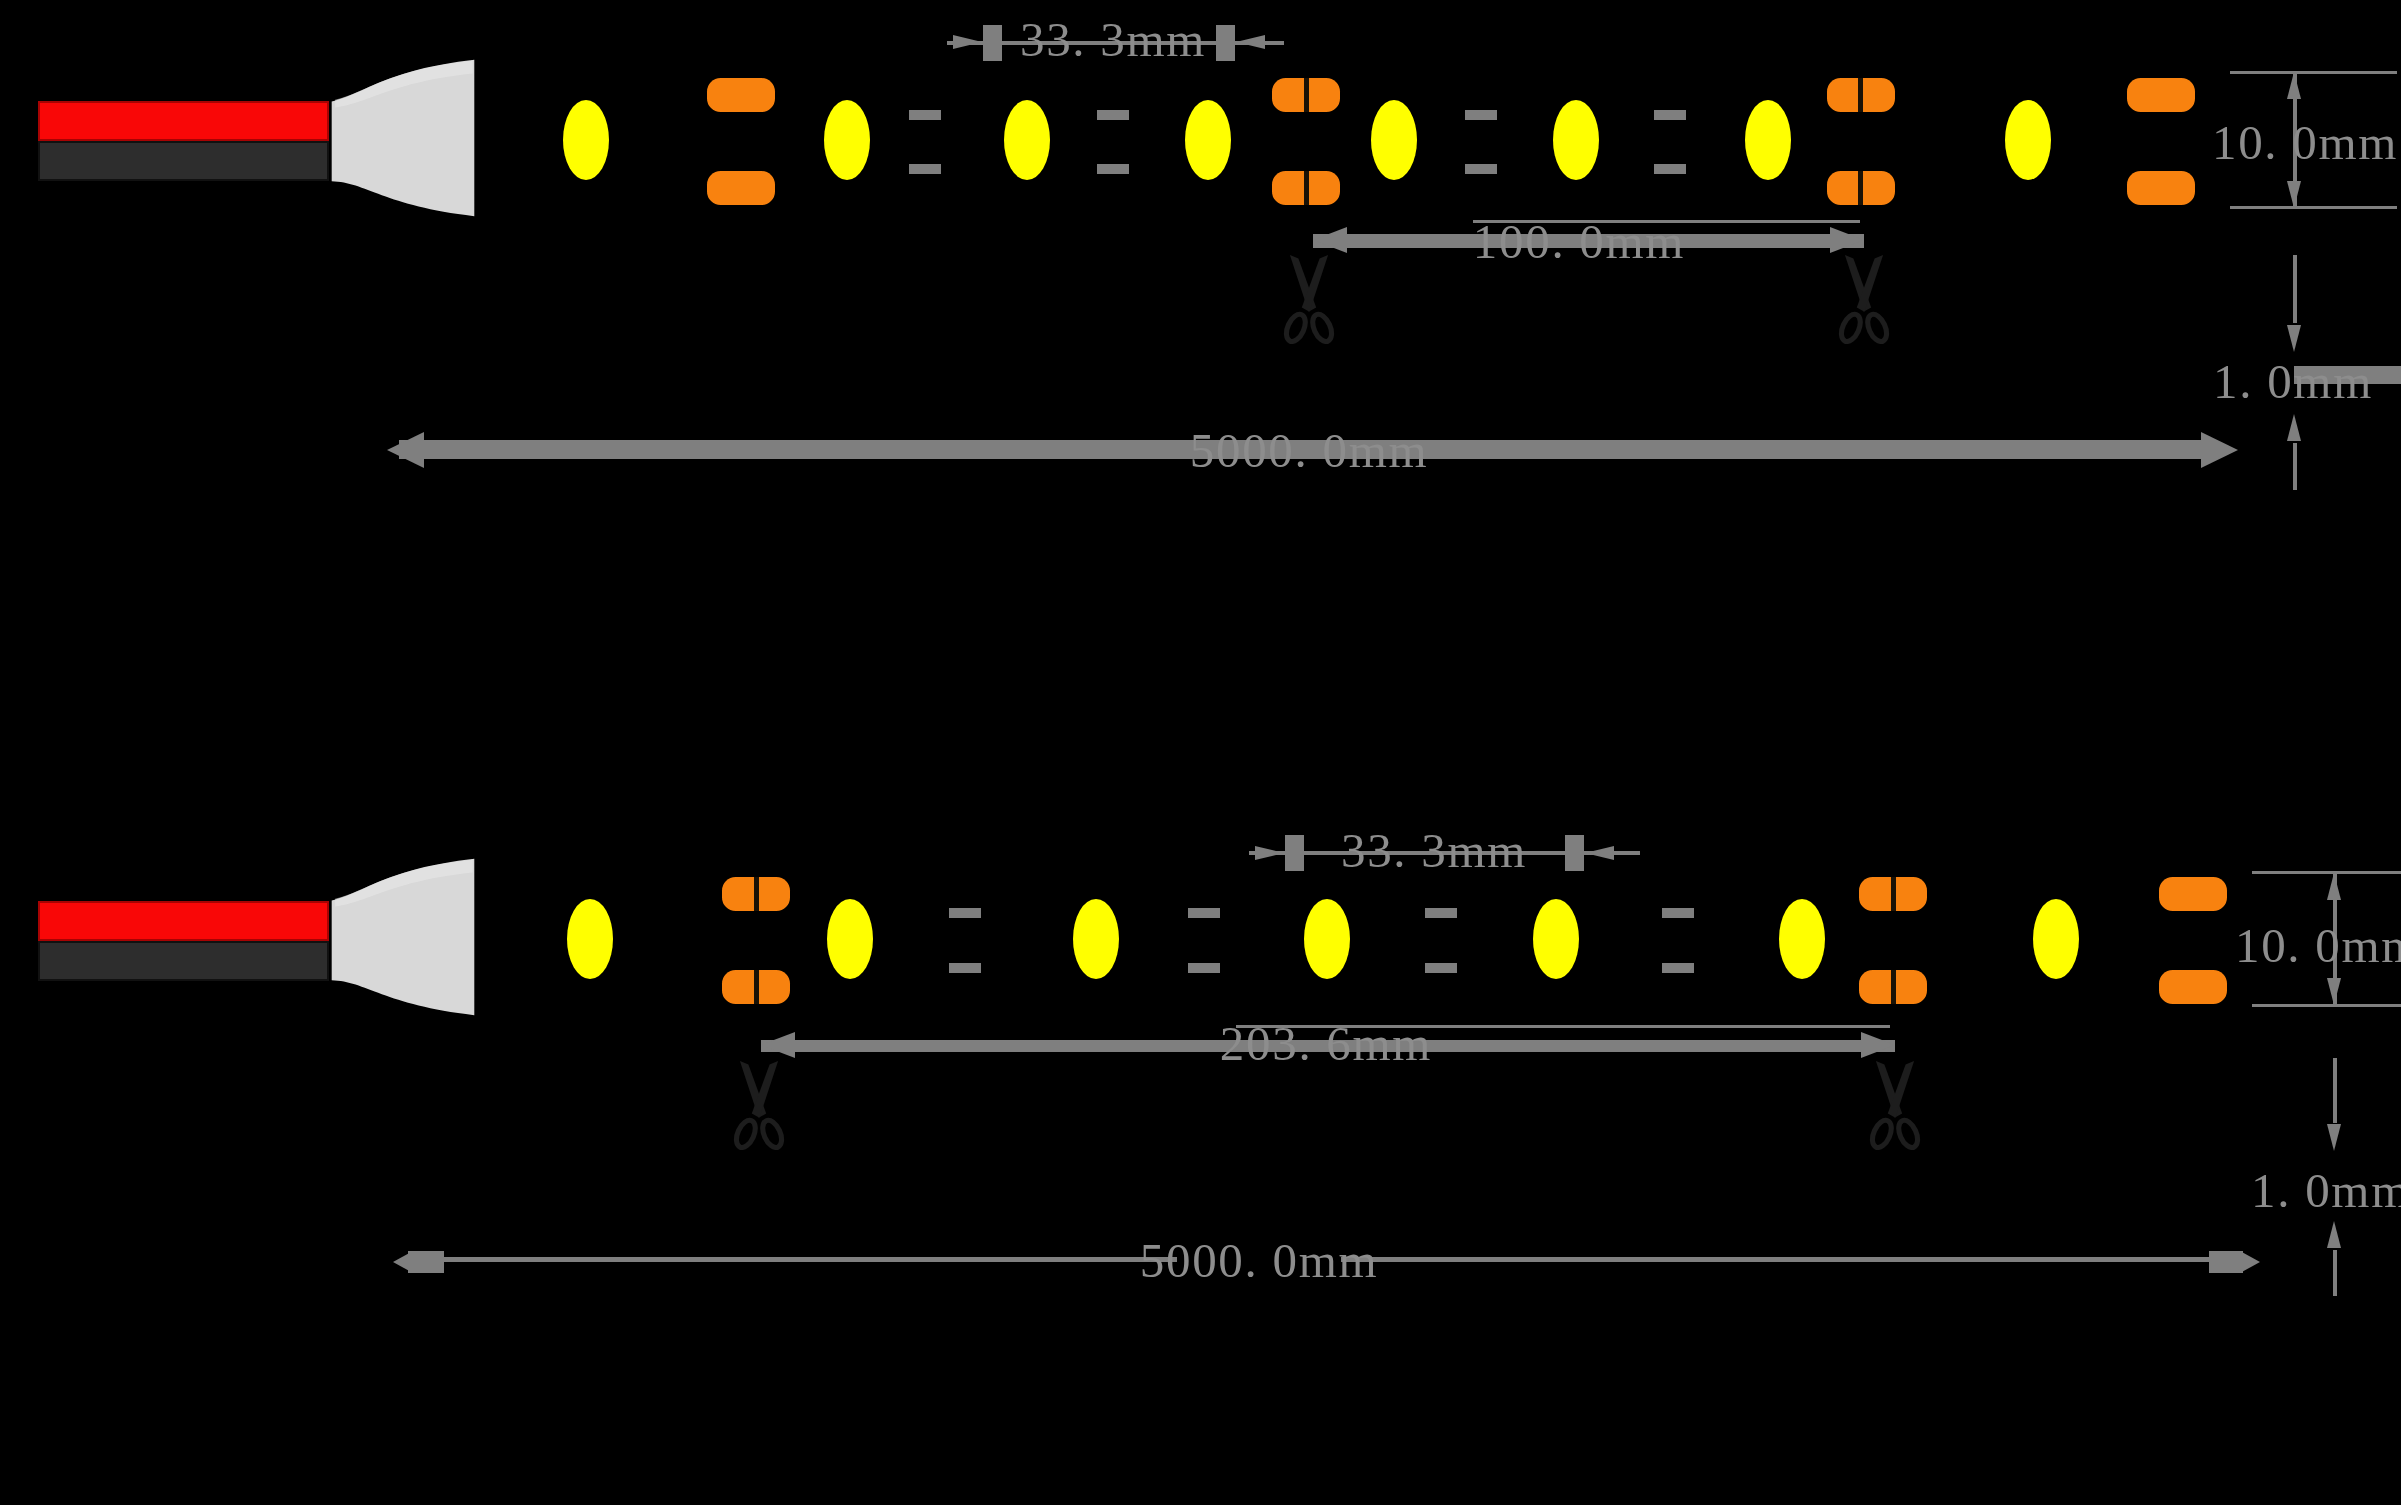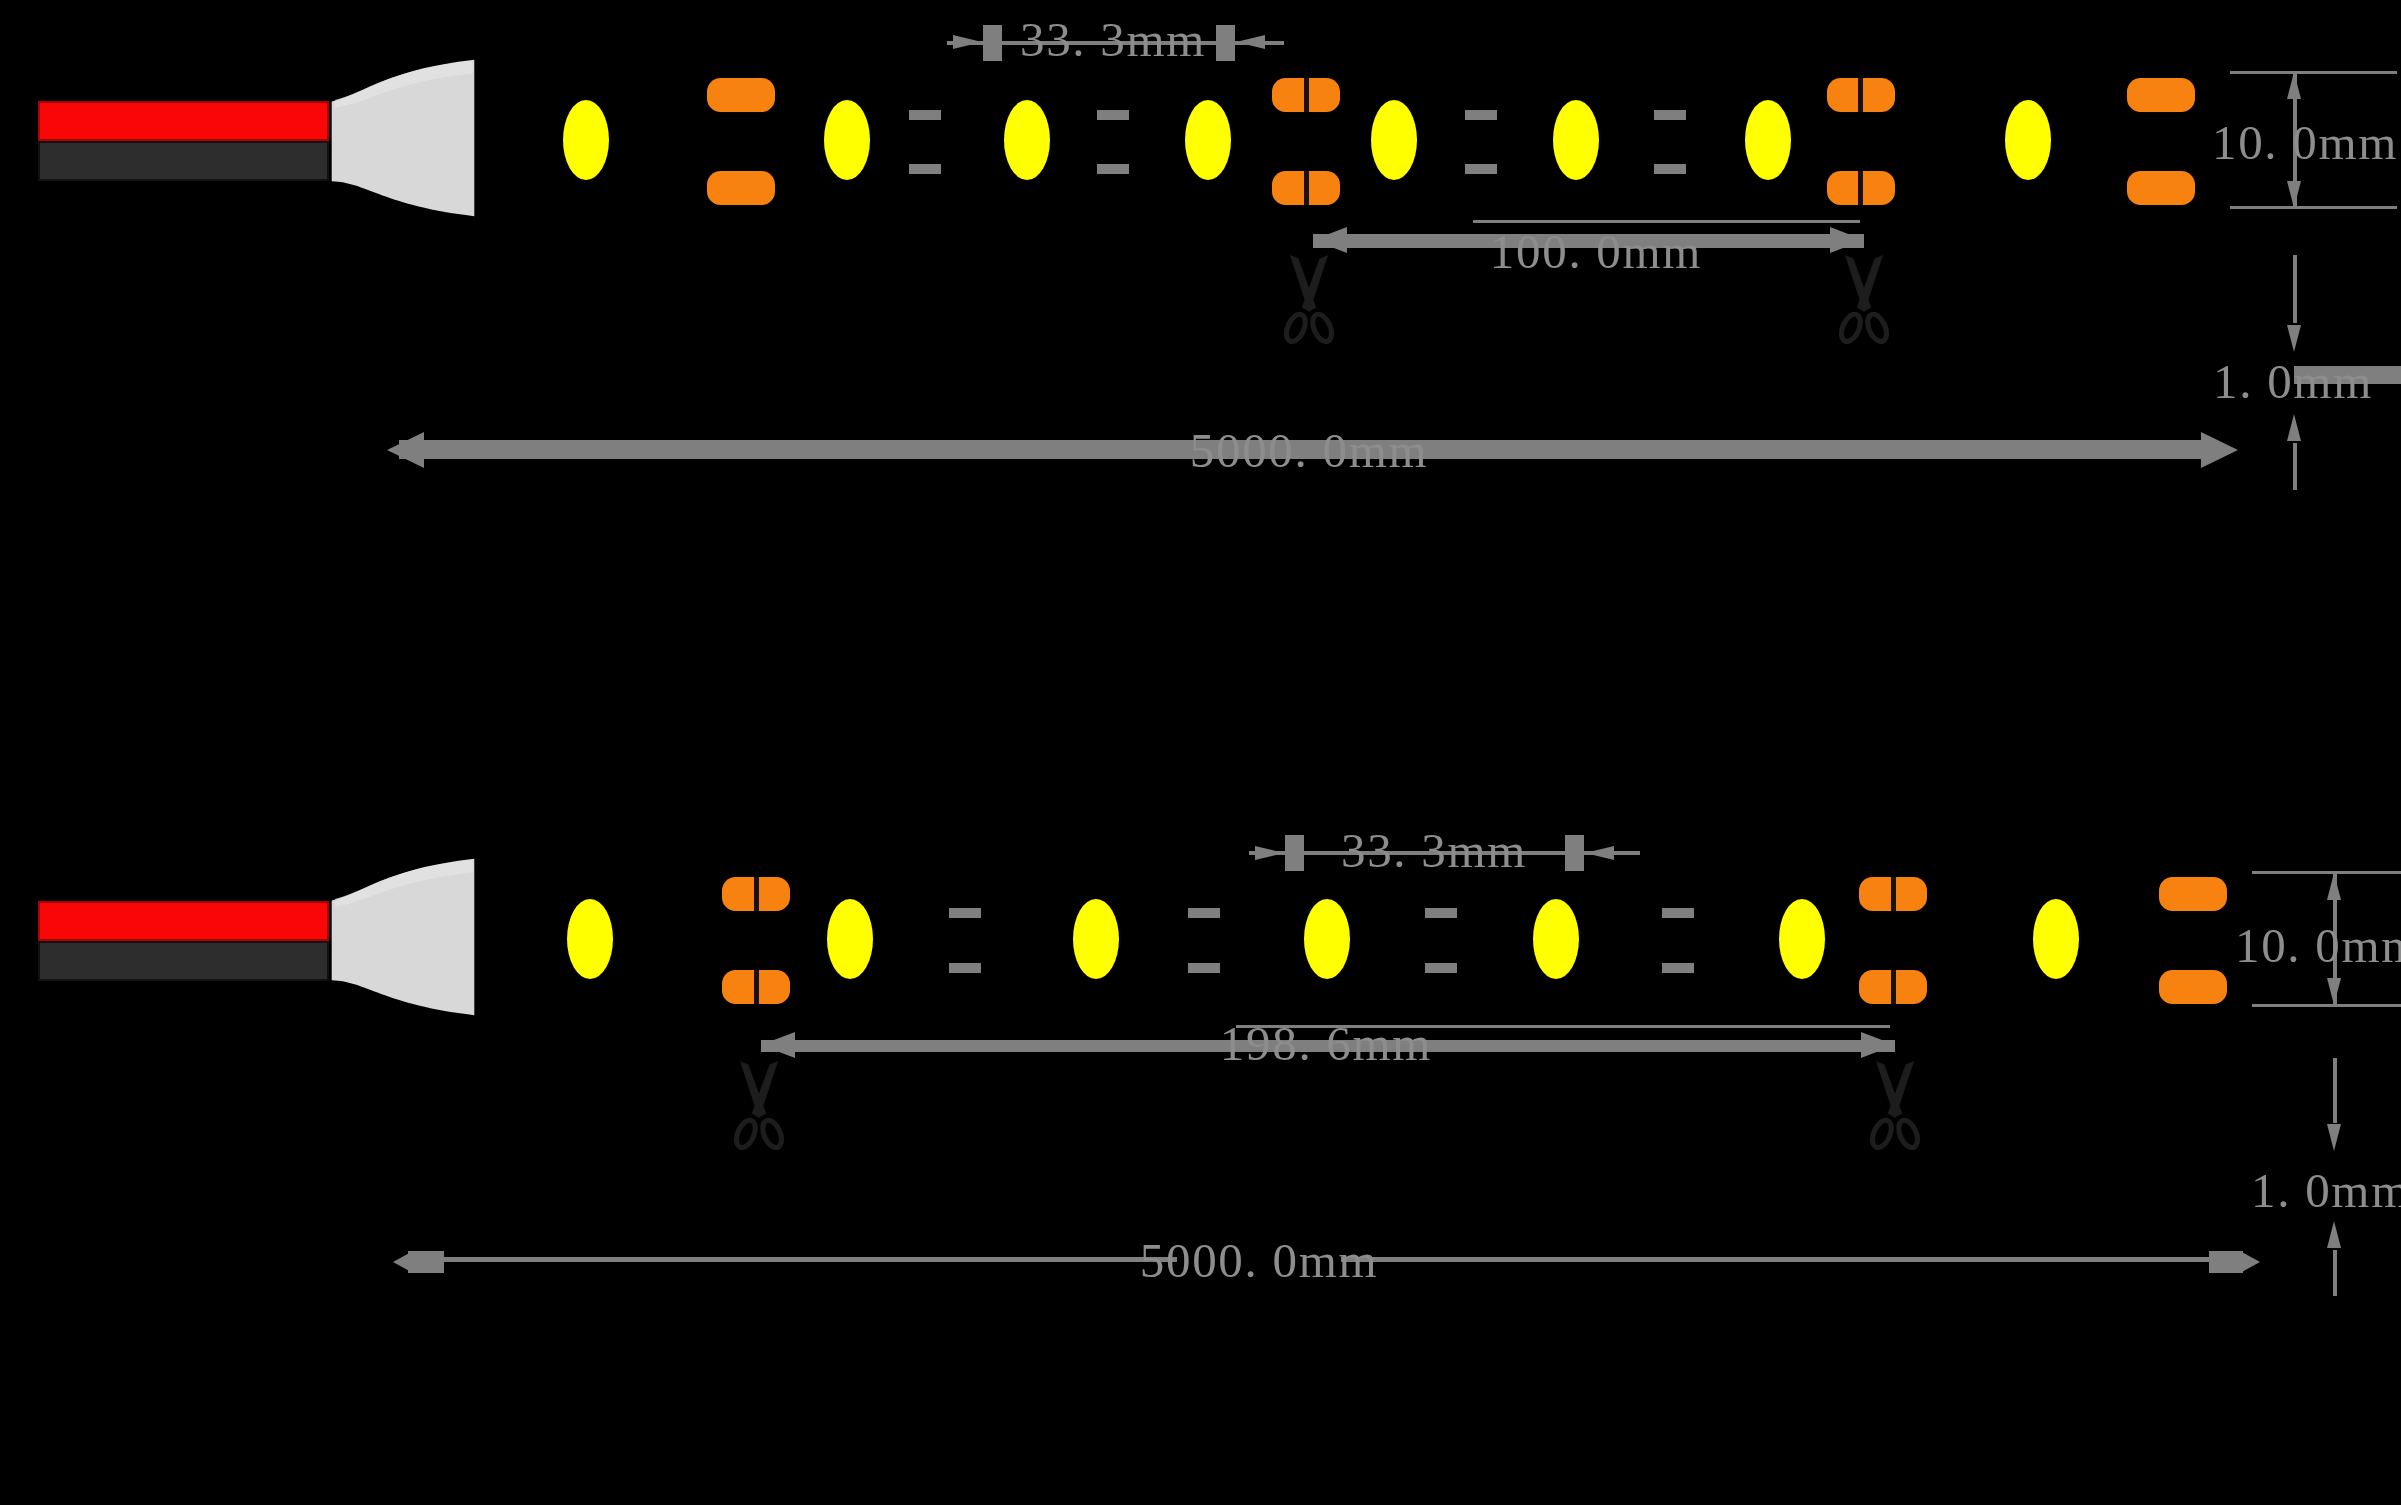--- a/index.html
+++ b/index.html
@@ -76,21 +76,21 @@
     <div style="width: 0px; height: 0px; border-style: solid; border-color: transparent rgb(127, 127, 127) transparent transparent; border-width: 7.6px 29px 7.6px 0px; left: 1236px; top: 35px;"></div>
     <div style="width: 0px; height: 0px; border-style: solid; border-color: transparent rgb(127, 127, 127) transparent transparent; border-width: 13.6px 34px 13.6px 0px; left: 1313px; top: 227px;"></div>
     <div style="width: 0px; height: 0px; border-style: solid; border-color: transparent transparent transparent rgb(127, 127, 127); border-width: 13.6px 0px 13.6px 34px; left: 1830px; top: 227px;"></div>
     <div style="width: 0px; height: 0px; border-style: solid; border-color: transparent rgb(127, 127, 127) transparent transparent; border-width: 18px 37px 18px 0px; left: 387px; top: 432px;"></div>
     <div style="width: 0px; height: 0px; border-style: solid; border-color: transparent transparent transparent rgb(127, 127, 127); border-width: 18px 0px 18px 37px; left: 2201px; top: 432px;"></div>
     <div style="width: 0px; height: 0px; border-style: solid; border-color: transparent transparent rgb(127, 127, 127); border-width: 0px 7.6px 27px; left: 2287px; top: 72px;"></div>
     <div style="width: 0px; height: 0px; border-style: solid; border-color: rgb(127, 127, 127) transparent transparent; border-width: 27px 7.6px 0px; left: 2287px; top: 181px;"></div>
     <div style="width: 0px; height: 0px; border-style: solid; border-color: rgb(127, 127, 127) transparent transparent; border-width: 27px 7.6px 0px; left: 2287px; top: 325px;"></div>
     <div style="width: 0px; height: 0px; border-style: solid; border-color: transparent transparent rgb(127, 127, 127); border-width: 0px 7.6px 27px; left: 2287px; top: 414px;"></div>
     <div class="dim-label" style="left: 1113px; top: 39px;">33. 3mm</div>
-    <div class="dim-label" style="left: 1579px; top: 251px; margin-left: 17px;">100. 0mm</div>
+    <div class="dim-label" style="left: 1579px; top: 241px;">100. 0mm</div>
     <div class="dim-label" style="left: 1309px; top: 450px;">5000. 0mm</div>
     <div class="dim-label" style="left: 2305px; top: 142px;">10. 0mm</div>
     <div class="dim-label" style="left: 2293px; top: 381px;">1. 0mm</div>
     <div style="left: 330px; top: 852px; width: 146px; height: 170px;"><svg width="146" height="170" viewBox="0 0 172 200" preserveAspectRatio="none">
         <path d="M2,57 C42,48 64,20 170,8 L170,192 C64,180 42,152 2,151 Z" fill="#d8d8d8"></path>
         <path d="M6,55 C44,46 66,20 168,9 L168,24 C72,34 48,58 6,64 Z" fill="#e9e9e9" opacity="0.55"></path>
       </svg></div>
     <div style="left: 38px; top: 901px; width: 291px; height: 40px; background: rgb(249, 7, 7); box-sizing: border-box; border: 2.5px solid rgb(168, 3, 3);"></div>
     <div style="left: 38px; top: 941px; width: 291px; height: 40px; background: rgb(45, 45, 45); box-sizing: border-box; border: 2.5px solid rgb(17, 17, 17);"></div>
     <div style="left: 567px; top: 899px; width: 46px; height: 80px; background: rgb(255, 255, 0); border-radius: 50%;"></div>
@@ -148,18 +148,18 @@
     <div style="width: 0px; height: 0px; border-style: solid; border-color: transparent rgb(127, 127, 127) transparent transparent; border-width: 7.6px 29px 7.6px 0px; left: 1585px; top: 846px;"></div>
     <div style="width: 0px; height: 0px; border-style: solid; border-color: transparent rgb(127, 127, 127) transparent transparent; border-width: 13.6px 34px 13.6px 0px; left: 761px; top: 1032px;"></div>
     <div style="width: 0px; height: 0px; border-style: solid; border-color: transparent transparent transparent rgb(127, 127, 127); border-width: 13.6px 0px 13.6px 34px; left: 1861px; top: 1032px;"></div>
     <div style="width: 0px; height: 0px; border-style: solid; border-color: transparent rgb(127, 127, 127) transparent transparent; border-width: 11px 20.4px 11px 0px; left: 393px; top: 1251px;"></div>
     <div style="width: 0px; height: 0px; border-style: solid; border-color: transparent transparent transparent rgb(127, 127, 127); border-width: 11px 0px 11px 20.4px; left: 2240px; top: 1251px;"></div>
     <div style="width: 0px; height: 0px; border-style: solid; border-color: transparent transparent rgb(127, 127, 127); border-width: 0px 7.6px 27px; left: 2327px; top: 873px;"></div>
     <div style="width: 0px; height: 0px; border-style: solid; border-color: rgb(127, 127, 127) transparent transparent; border-width: 27px 7.6px 0px; left: 2327px; top: 978px;"></div>
     <div style="width: 0px; height: 0px; border-style: solid; border-color: rgb(127, 127, 127) transparent transparent; border-width: 27px 7.6px 0px; left: 2327px; top: 1124px;"></div>
     <div style="width: 0px; height: 0px; border-style: solid; border-color: transparent transparent rgb(127, 127, 127); border-width: 0px 7.6px 27px; left: 2327px; top: 1221px;"></div>
     <div class="dim-label" style="left: 1434px; top: 850px;">33. 3mm</div>
-    <div class="dim-label" style="left: 1326px; top: 1043px;">198. 6mm</div>
+    <div class="dim-label" style="left: 1326px; top: 1043px;">203. 6mm</div>
     <div class="dim-label" style="left: 1259px; top: 1260px;">5000. 0mm</div>
     <div class="dim-label" style="left: 2328px; top: 945px;">10. 0mm</div>
     <div class="dim-label" style="left: 2331px; top: 1190px;">1. 0mm</div>
   </div>
 
 
 </body></html>

